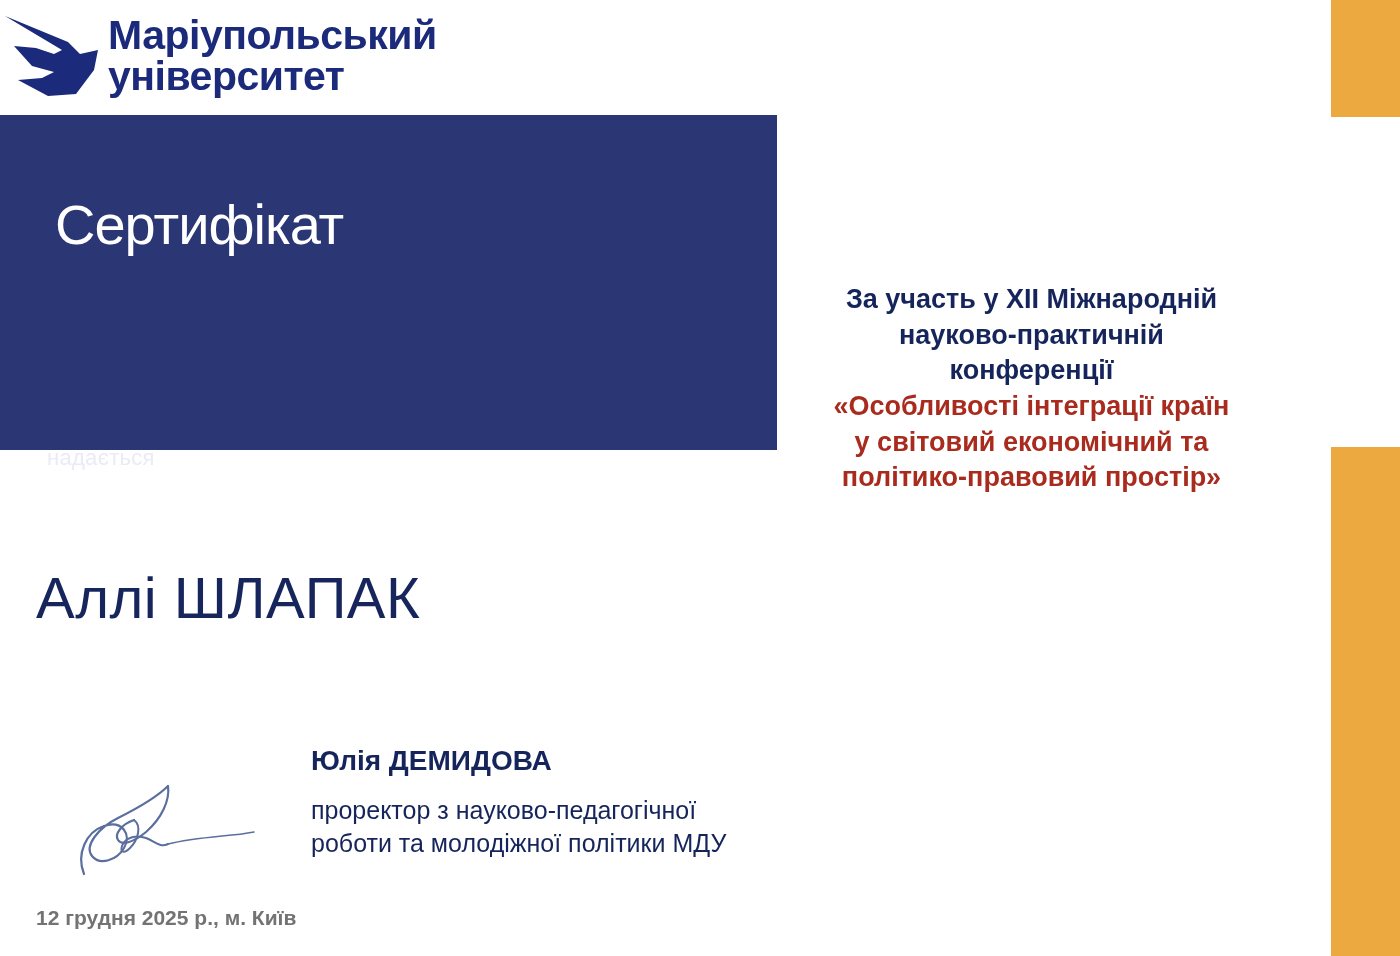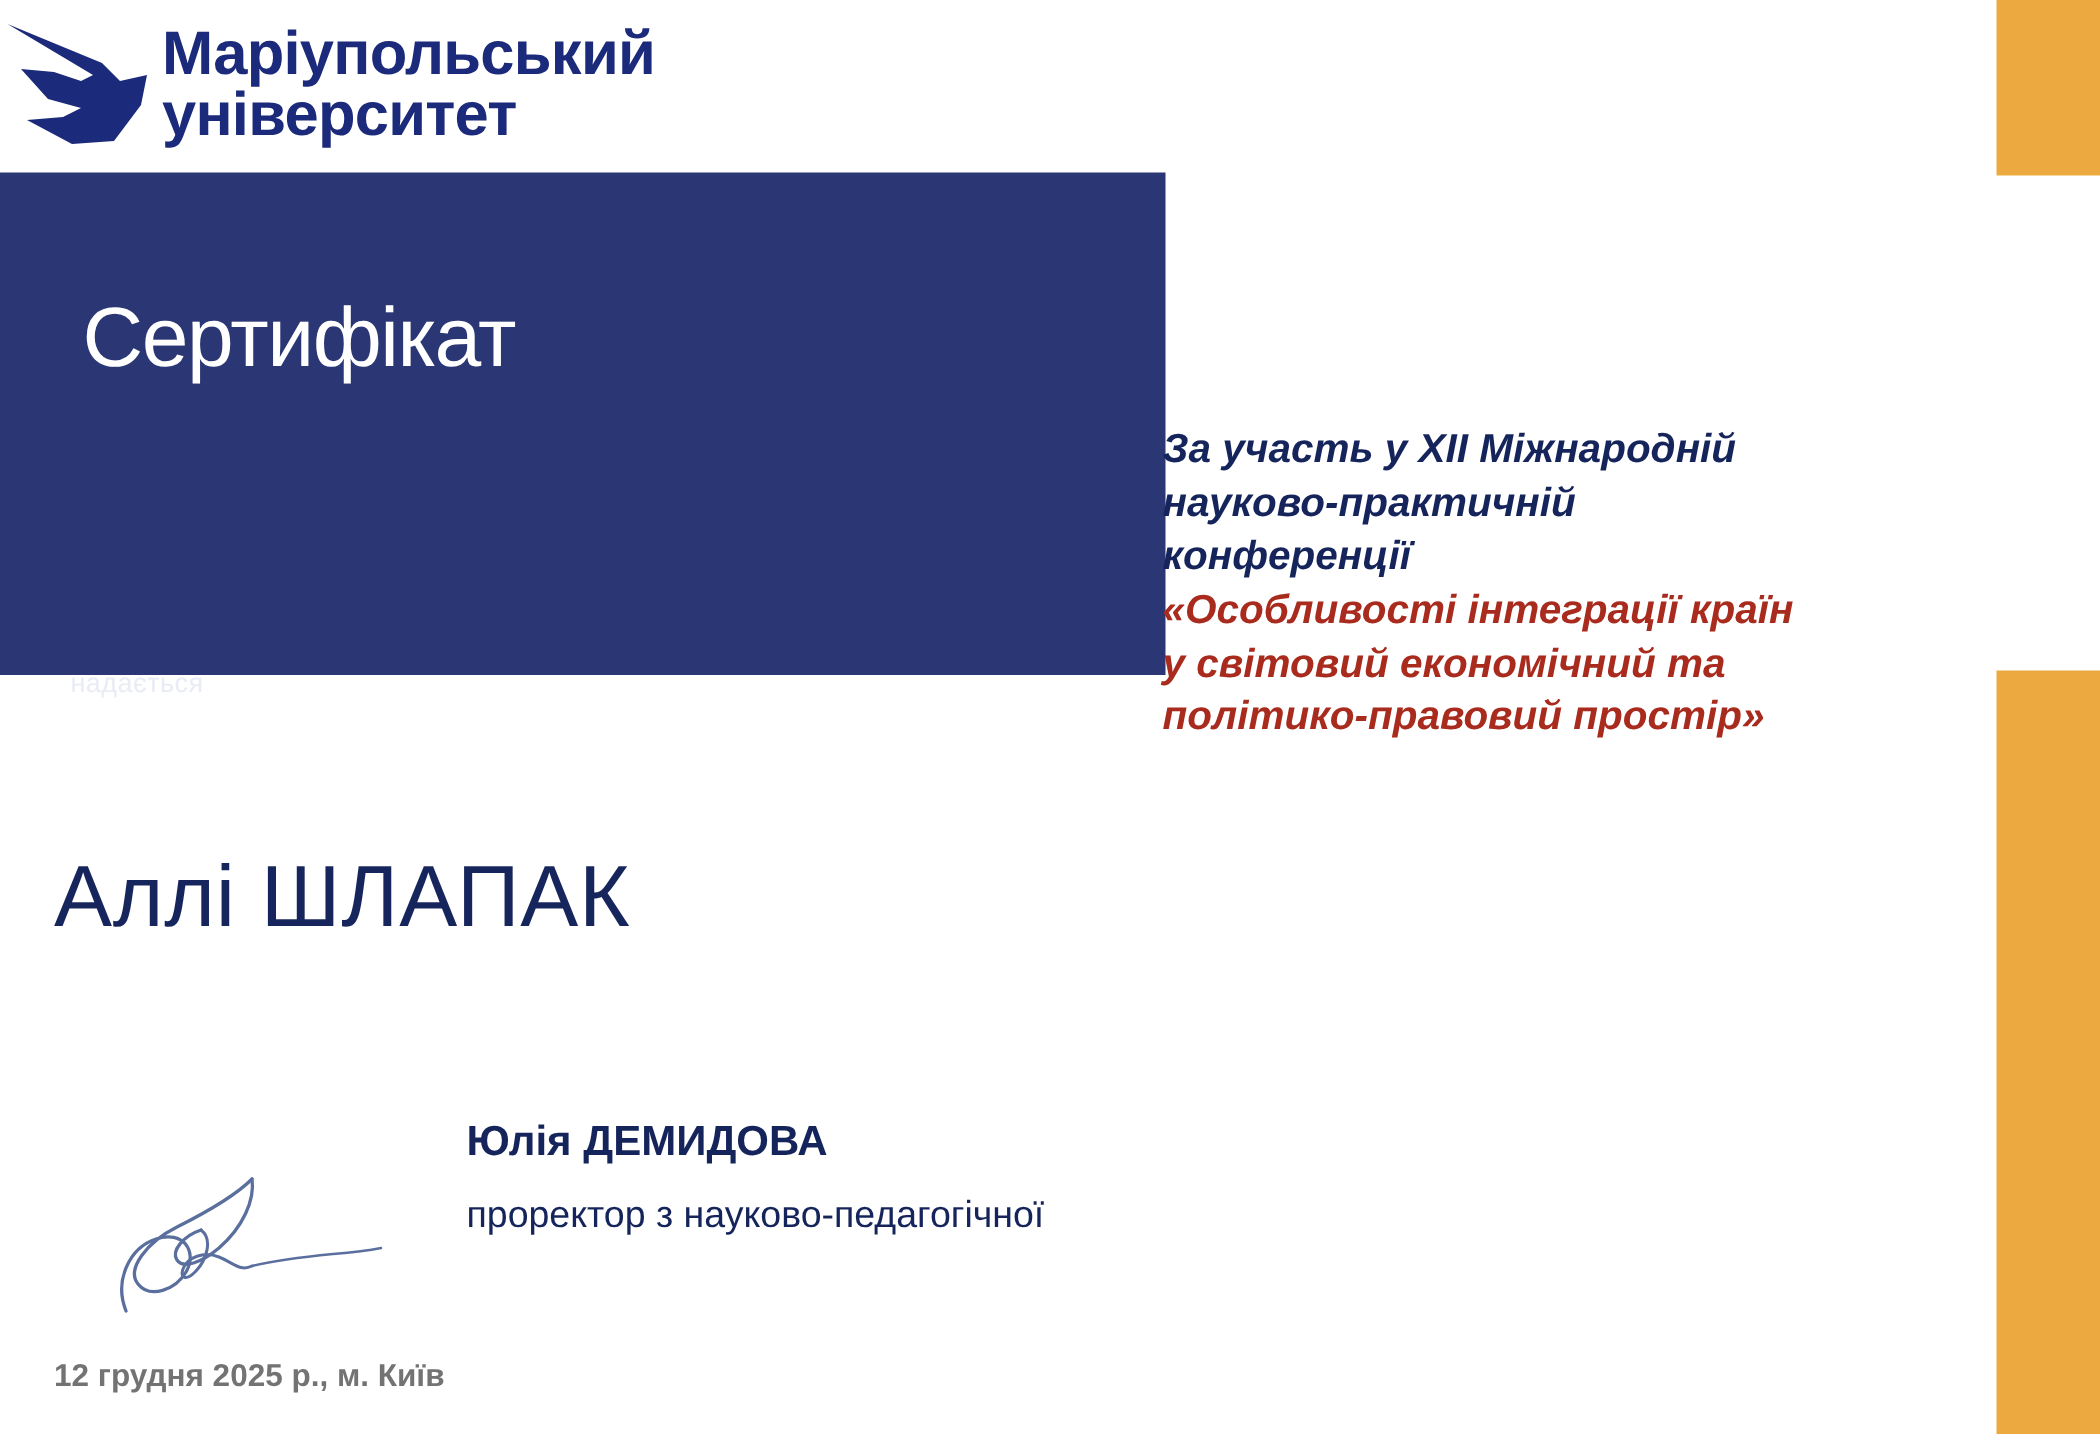--- a/index.html
+++ b/index.html
@@ -68,21 +68,21 @@
     font-size: 56px;
     line-height: 1;
     color: #ffffff;
     font-weight: 400;
     letter-spacing: -1px;
   }
   .hero-subtitle {
     position: absolute;
     left: 47px;
     top: 330px;
-    font-size: 18px;
+    font-size: 22px;
     color: #e9ebf5;
     font-weight: 400;
     letter-spacing: 0.3px;
   }
 
   
   .recipient-name {
     position: absolute;
     left: 36px;
     top: 569px;
@@ -90,27 +90,27 @@
     line-height: 1;
     color: #16255c;
     font-weight: 400;
     letter-spacing: 0.5px;
     white-space: nowrap;
   }
 
   
   .conference-block {
     position: absolute;
-    left: 775px;
+    left: 759px;
     top: 282px;
     width: 545px;
+    text-align: center;
     font-weight: 700;
     font-size: 27px;
     line-height: 1.32;
-    font-style: italic;
   }
   .conference-heading {
     color: #15245a;
     margin: 0;
   }
   .conference-topic {
     color: #a82b1e;
     margin: 0;
   }
   .conference-line { display: block; white-space: nowrap; }
@@ -219,18 +219,19 @@
       <path d="M96 4 C98 18, 90 36, 74 50 C62 60, 50 64, 46 58 C42 52, 50 42, 62 38" stroke-width="2.2"></path>
       <path d="M62 38 C70 44, 66 58, 58 66 C52 72, 48 70, 50 64 C53 56, 64 52, 74 56 C84 60, 88 66, 96 62" stroke-width="2"></path>
       <path d="M96 62 C112 58, 130 56, 150 54 C162 53, 172 52, 182 50" stroke-width="1.6"></path>
     </g>
   </svg>
 
   <div class="signatory-block">
     <div class="signatory-name">Юлія ДЕМИДОВА</div>
     <div class="signatory-role">
       <span class="signatory-role-line">проректор з науково-педагогічної</span>
+      <span class="signatory-role-line">роботи та молодіжної політики МДУ</span>
     </div>
   </div>
 
   <div class="issue-line">12 грудня 2025 р., м. Київ</div>
 
 </div>
 
 </body></html>

